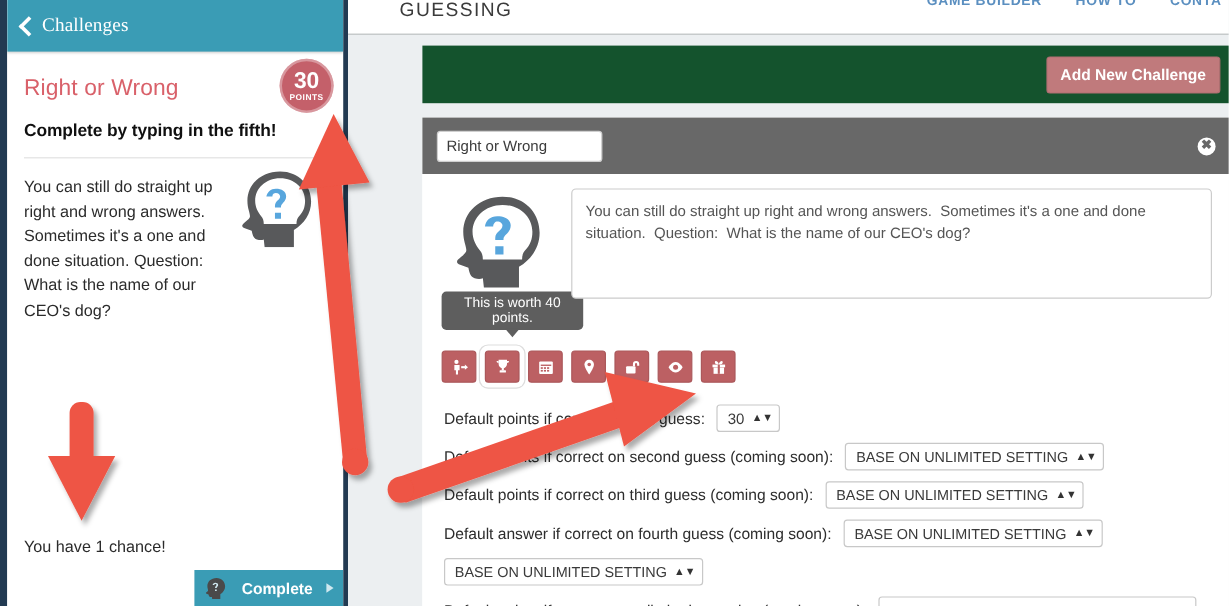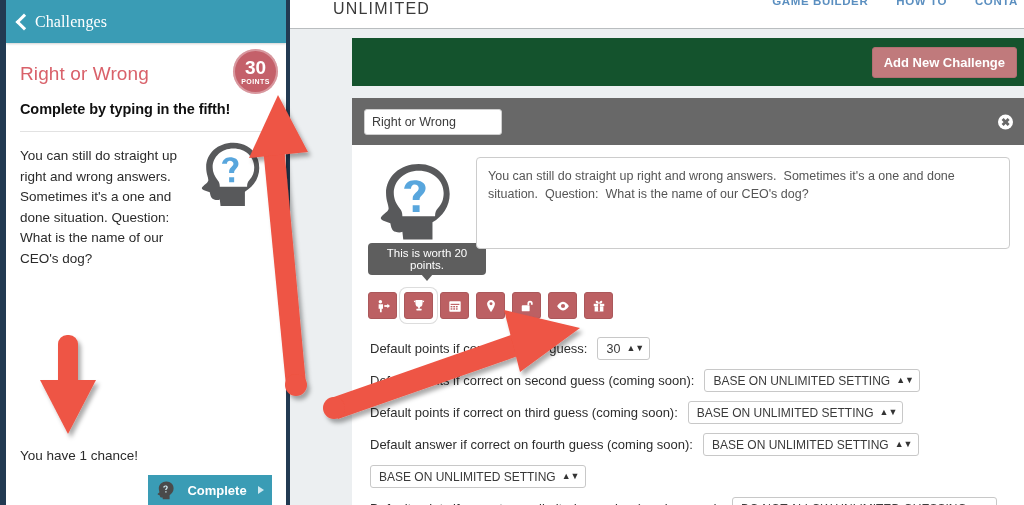--- a/index.html
+++ b/index.html
@@ -67,21 +67,21 @@
   .head-icon-wrap {
     position: absolute; right: 18px; top: 8px; width: 72px; height: 66px;
   }
 
   .phone-footer { position: absolute; left: 0; right: 0; bottom: 0; }
   .chances-text {
     font-size: 13.5px; color: #2b2b2b; padding: 0 0 12px 14px;
   }
   .complete-btn {
     display: flex; align-items: center; background: #3a9cb5;
-    width: 124px; margin-left: auto; margin-right: 14px; height: 30px;
+    width: 124px; margin-left: auto; height: 30px;
     padding: 0 8px; border: none; cursor: pointer;
   }
   .complete-btn .mini-head { width: 20px; height: 20px; flex: 0 0 auto; }
   .complete-btn .cb-label {
     color: #fff; font-size: 13px; font-weight: bold; flex: 1; text-align: center;
   }
   .complete-btn .cb-caret {
     width: 0; height: 0; border-left: 6px solid #cfe8ef;
     border-top: 4px solid transparent; border-bottom: 4px solid transparent;
   }
@@ -244,21 +244,21 @@
 
   <div class="browser">
 
     <div class="site-header">
       <span class="logo-mark">
         <svg viewBox="0 0 40 14" width="40" height="14" aria-hidden="true">
           <rect x="4" y="0" width="32" height="4" fill="#3b3b3b"></rect>
           <path d="M16 5 L24 5 L20 11 Z" fill="#3b3b3b"></path>
         </svg>
       </span>
-      <span class="logo-text">UNLIMITED</span>
+      <span class="logo-text">GUESSING</span>
       <nav class="site-nav">
         <a href="#">GAME BUILDER</a>
         <a href="#">HOW TO</a>
         <a href="#">CONTA</a>
       </nav>
     </div>
 
     <div class="content-pad">
 
       <div class="black-bar">
@@ -276,21 +276,21 @@
 
           <div class="editor-row">
             <div class="avatar-col">
               <span class="avatar-head">
                 <svg viewBox="0 0 100 92" width="86" height="80" aria-hidden="true">
                   <path fill="#58595b" d="M52 4C30 4 14 19 14 38c0 9 3 14 3 18 0 3-5 6-8 9-2 2-1 4 2 5l8 3c1 5 2 9 6 10 3 1 6 1 8 0l1 9h34V72c12-7 20-19 20-33C88 20 74 4 52 4z"></path>
                   <path fill="#ffffff" d="M52 12c-17 0-29 12-29 26 0 7 3 13 7 18 2 2 3 5 3 9h38c0-4 1-7 3-9 5-5 7-11 7-18 0-14-12-26-29-26z"></path>
                   <path fill="#58a6dd" d="M47 23c-7 0-11 4-12 10h8c0-3 2-5 4-5 3 0 5 2 5 4 0 5-7 6-7 12v2h8v-1c0-4 7-6 7-13 0-6-6-9-13-9zm-2 29h8v8h-8z"></path>
                 </svg>
               </span>
-              <div class="tooltip">This is worth 20 points.</div>
+              <div class="tooltip">This is worth 40 points.</div>
             </div>
             <textarea class="textarea-box" style="">You can still do straight up right and wrong answers.  Sometimes it's a one and done situation.  Question:  What is the name of our CEO's dog?</textarea>
           </div>
 
           <div class="icon-row">
             <div class="type-icon">
               <svg viewBox="0 0 16 16" width="14" height="14" aria-hidden="true">
                 <circle cx="5" cy="3" r="2" fill="#fff"></circle>
                 <path d="M3 6h5v5H6.5v4h-2v-4H3z" fill="#fff"></path>
                 <rect x="9.5" y="7" width="4.5" height="2" fill="#fff"></rect>

